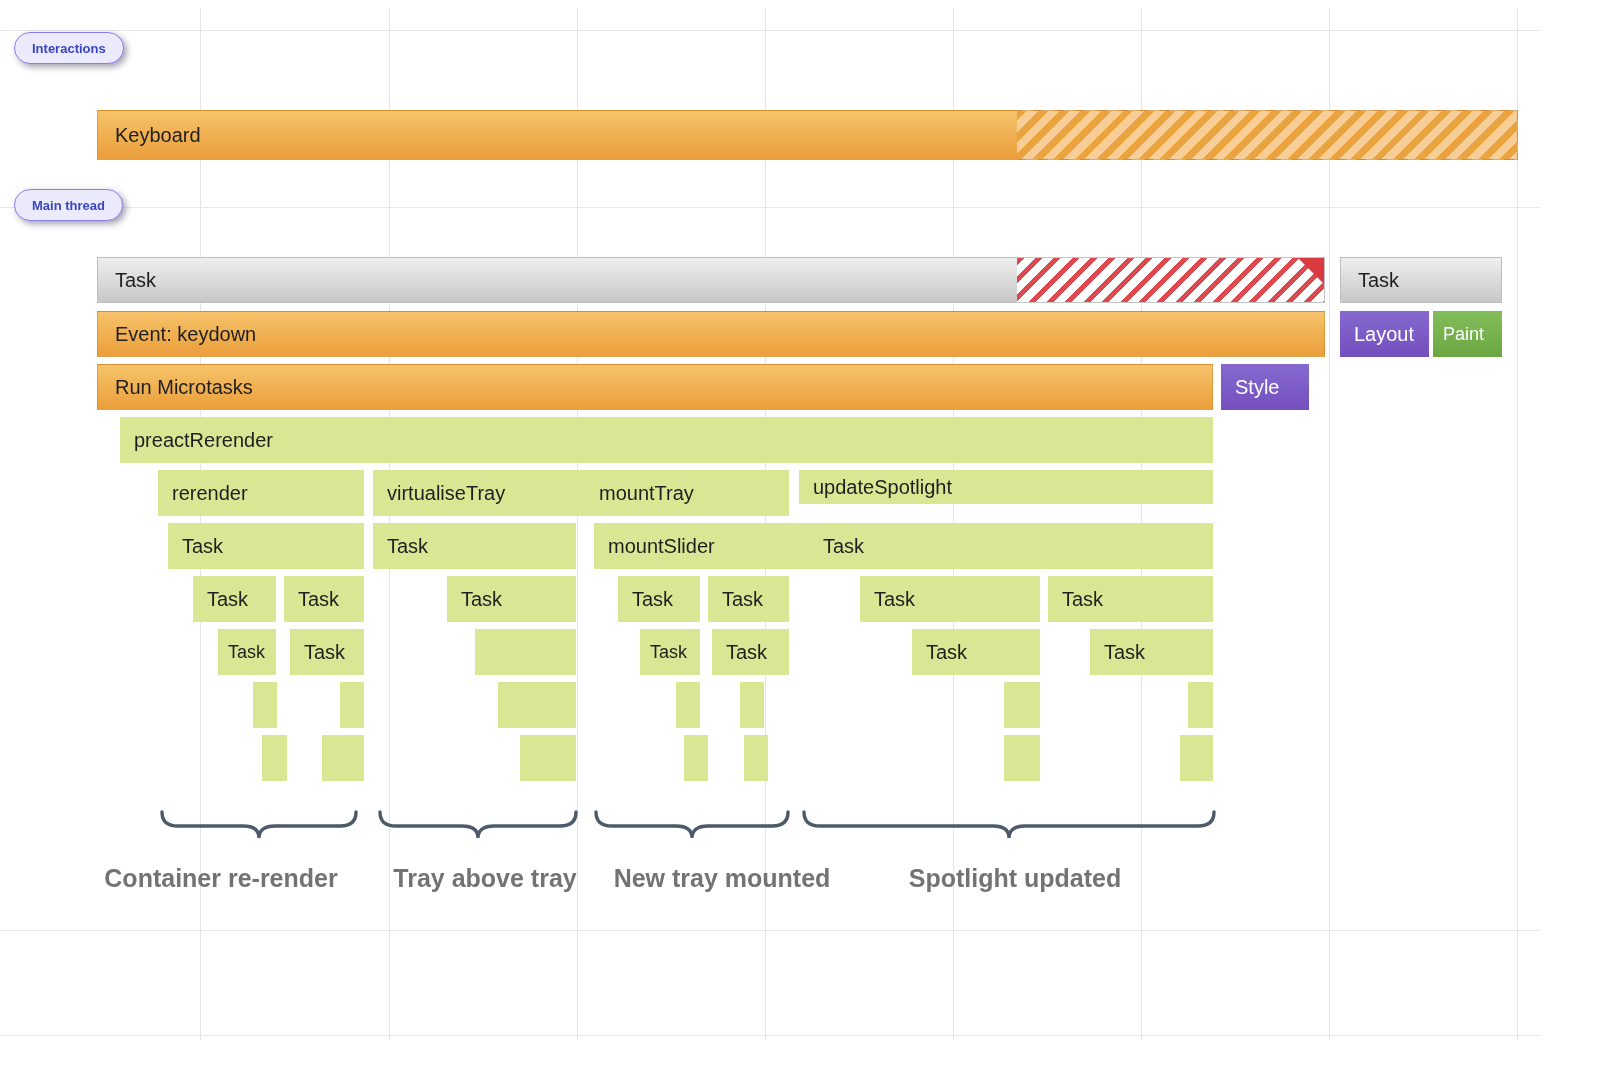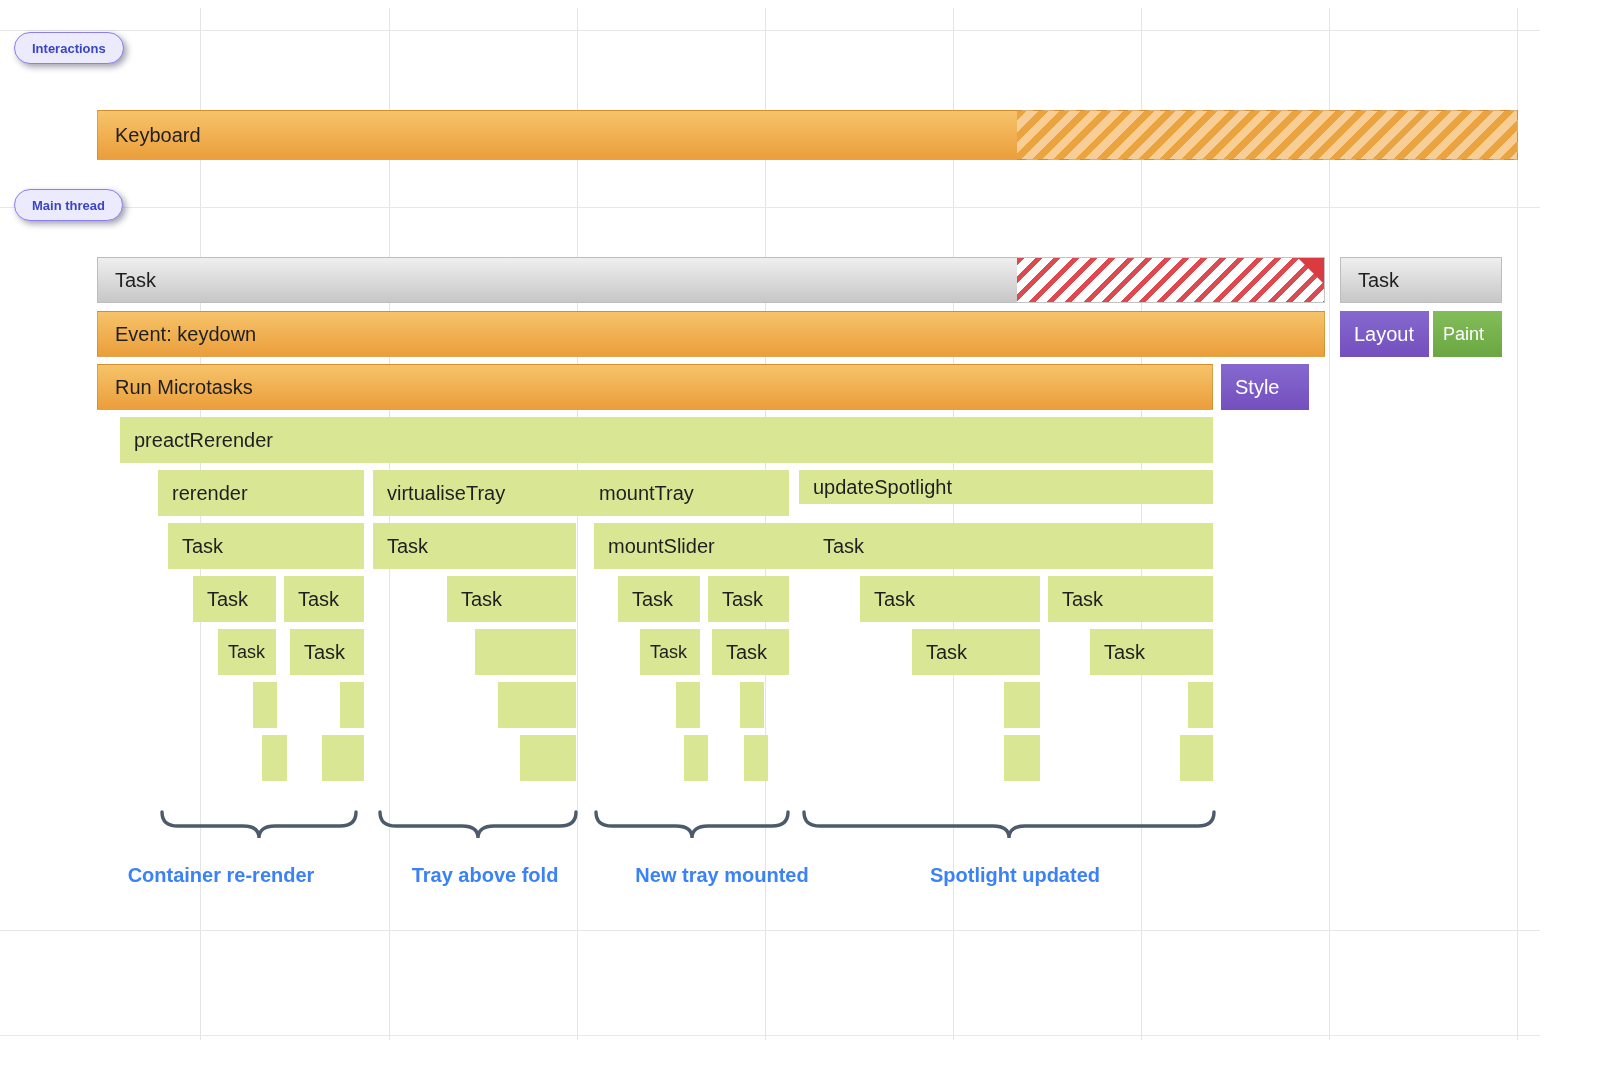--- a/index.html
+++ b/index.html
@@ -32,22 +32,22 @@
     position:absolute;left:14px;display:inline-flex;align-items:center;height:30px;
     padding:0 17px;border-radius:16px;background:#eceafd;border:1.5px solid #8d7ef0;
     color:#3a46c0;font-size:13px;font-weight:bold;z-index:5;
     box-shadow:3px 3px 6px rgba(50,50,85,.45);white-space:nowrap;
   }
   #pill-interactions{top:32px;}
   #pill-main{top:189px;}
 
   .brace{position:absolute;z-index:3;}
   .group-label{
-    position:absolute;transform:translateX(-50%);font-size:20px;font-weight:bold;
-    color:#3b82f6;white-space:nowrap;z-index:3;
+    position:absolute;transform:translateX(-50%);font-size:25px;font-weight:bold;
+    color:#737373;white-space:nowrap;z-index:3;
   }
   #gridlines{position:absolute;inset:0;z-index:0;}
   #bars{position:absolute;inset:0;z-index:1;}
   #annotations{position:absolute;inset:0;z-index:2;}
 </style>
 </head>
 <body>
 
 <div id="stage">
   <div id="gridlines">
@@ -116,21 +116,21 @@
       <div class="bar green nolabel tight" style="left: 1180px; top: 735px; width: 33px; height: 46px;"></div>
     </div>
   <div id="annotations">
       <svg width="198" height="32" viewBox="0 0 198 32" class="brace" style="left: 160px; top: 810px;">
         <path d="M2 2 Q2 16 18 16 L83 16 Q99 16 99 28 Q99 16 115 16 L180 16 Q196 16 196 2" fill="none" stroke="#4c5b6b" stroke-width="3.4" stroke-linecap="round"></path>
       </svg>
       <div class="group-label" style="left: 221px; top: 864px;">Container re-render</div>
       <svg width="200" height="32" viewBox="0 0 200 32" class="brace" style="left: 378px; top: 810px;">
         <path d="M2 2 Q2 16 18 16 L84 16 Q100 16 100 28 Q100 16 116 16 L182 16 Q198 16 198 2" fill="none" stroke="#4c5b6b" stroke-width="3.4" stroke-linecap="round"></path>
       </svg>
-      <div class="group-label" style="left: 485px; top: 864px;">Tray above fold</div>
+      <div class="group-label" style="left: 485px; top: 864px;">Tray above tray</div>
       <svg width="196" height="32" viewBox="0 0 196 32" class="brace" style="left: 594px; top: 810px;">
         <path d="M2 2 Q2 16 18 16 L82 16 Q98 16 98 28 Q98 16 114 16 L178 16 Q194 16 194 2" fill="none" stroke="#4c5b6b" stroke-width="3.4" stroke-linecap="round"></path>
       </svg>
       <div class="group-label" style="left: 722px; top: 864px;">New tray mounted</div>
       <svg width="414" height="32" viewBox="0 0 414 32" class="brace" style="left: 802px; top: 810px;">
         <path d="M2 2 Q2 16 18 16 L191 16 Q207 16 207 28 Q207 16 223 16 L396 16 Q412 16 412 2" fill="none" stroke="#4c5b6b" stroke-width="3.4" stroke-linecap="round"></path>
       </svg>
       <div class="group-label" style="left: 1015px; top: 864px;">Spotlight updated</div>
     </div>
 

